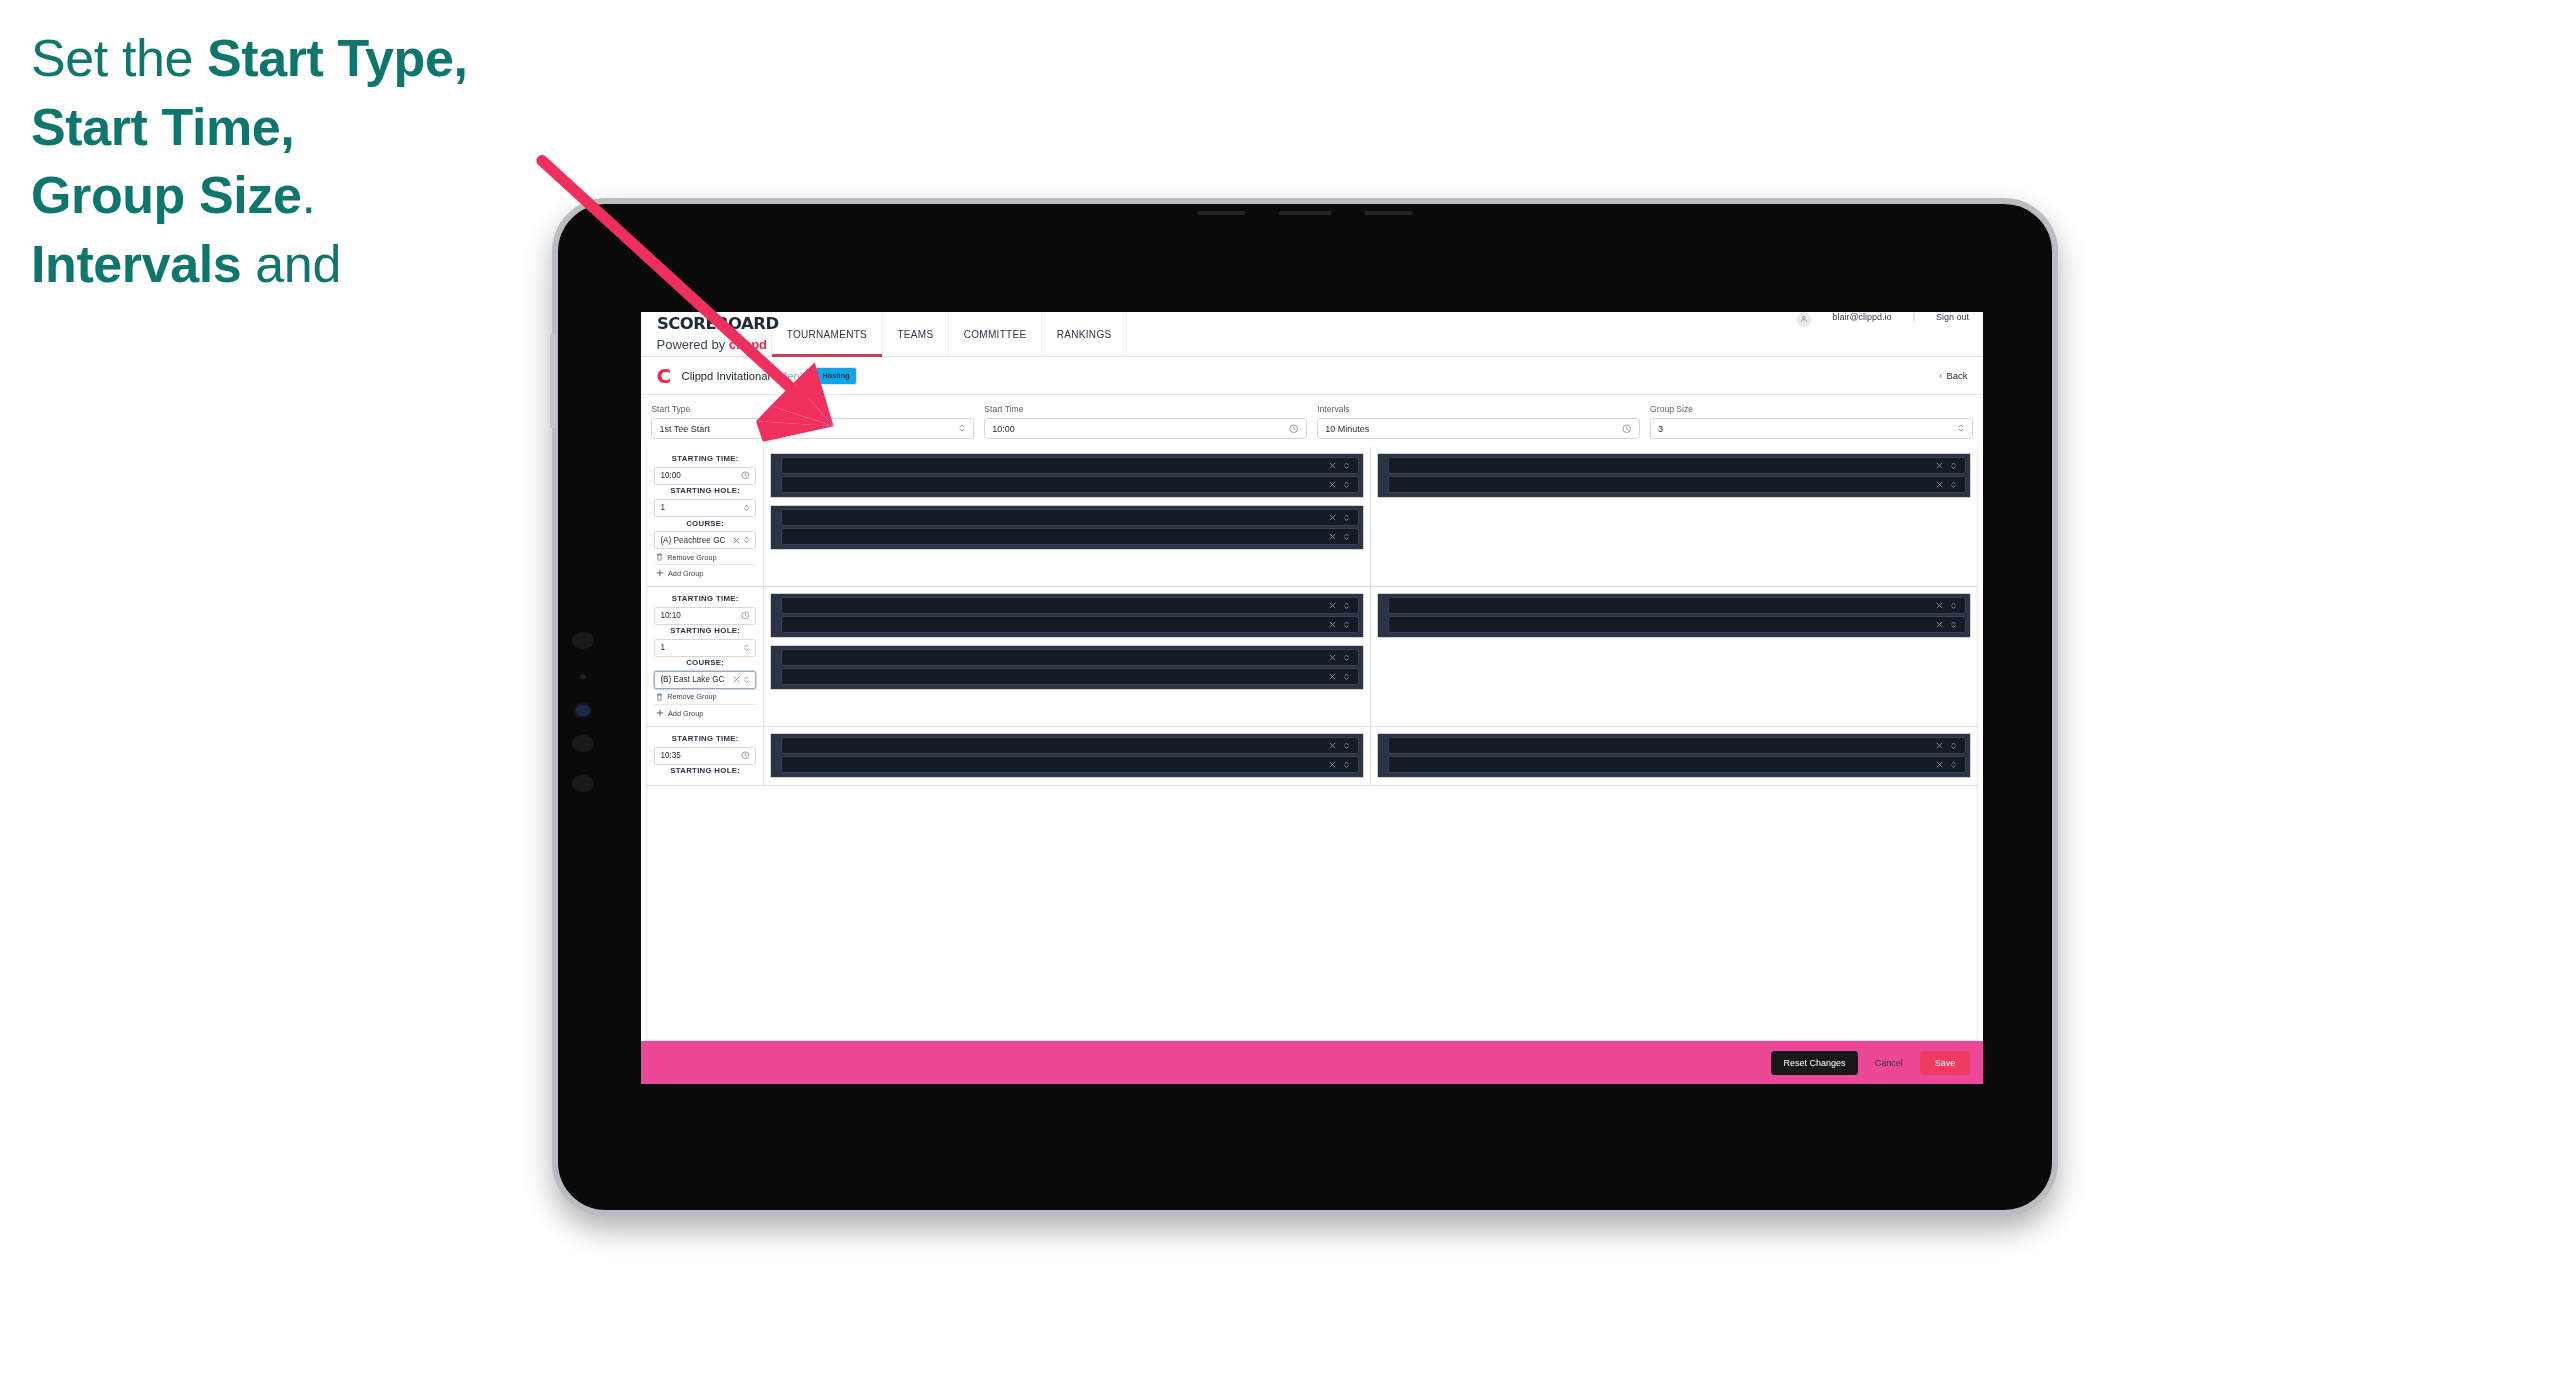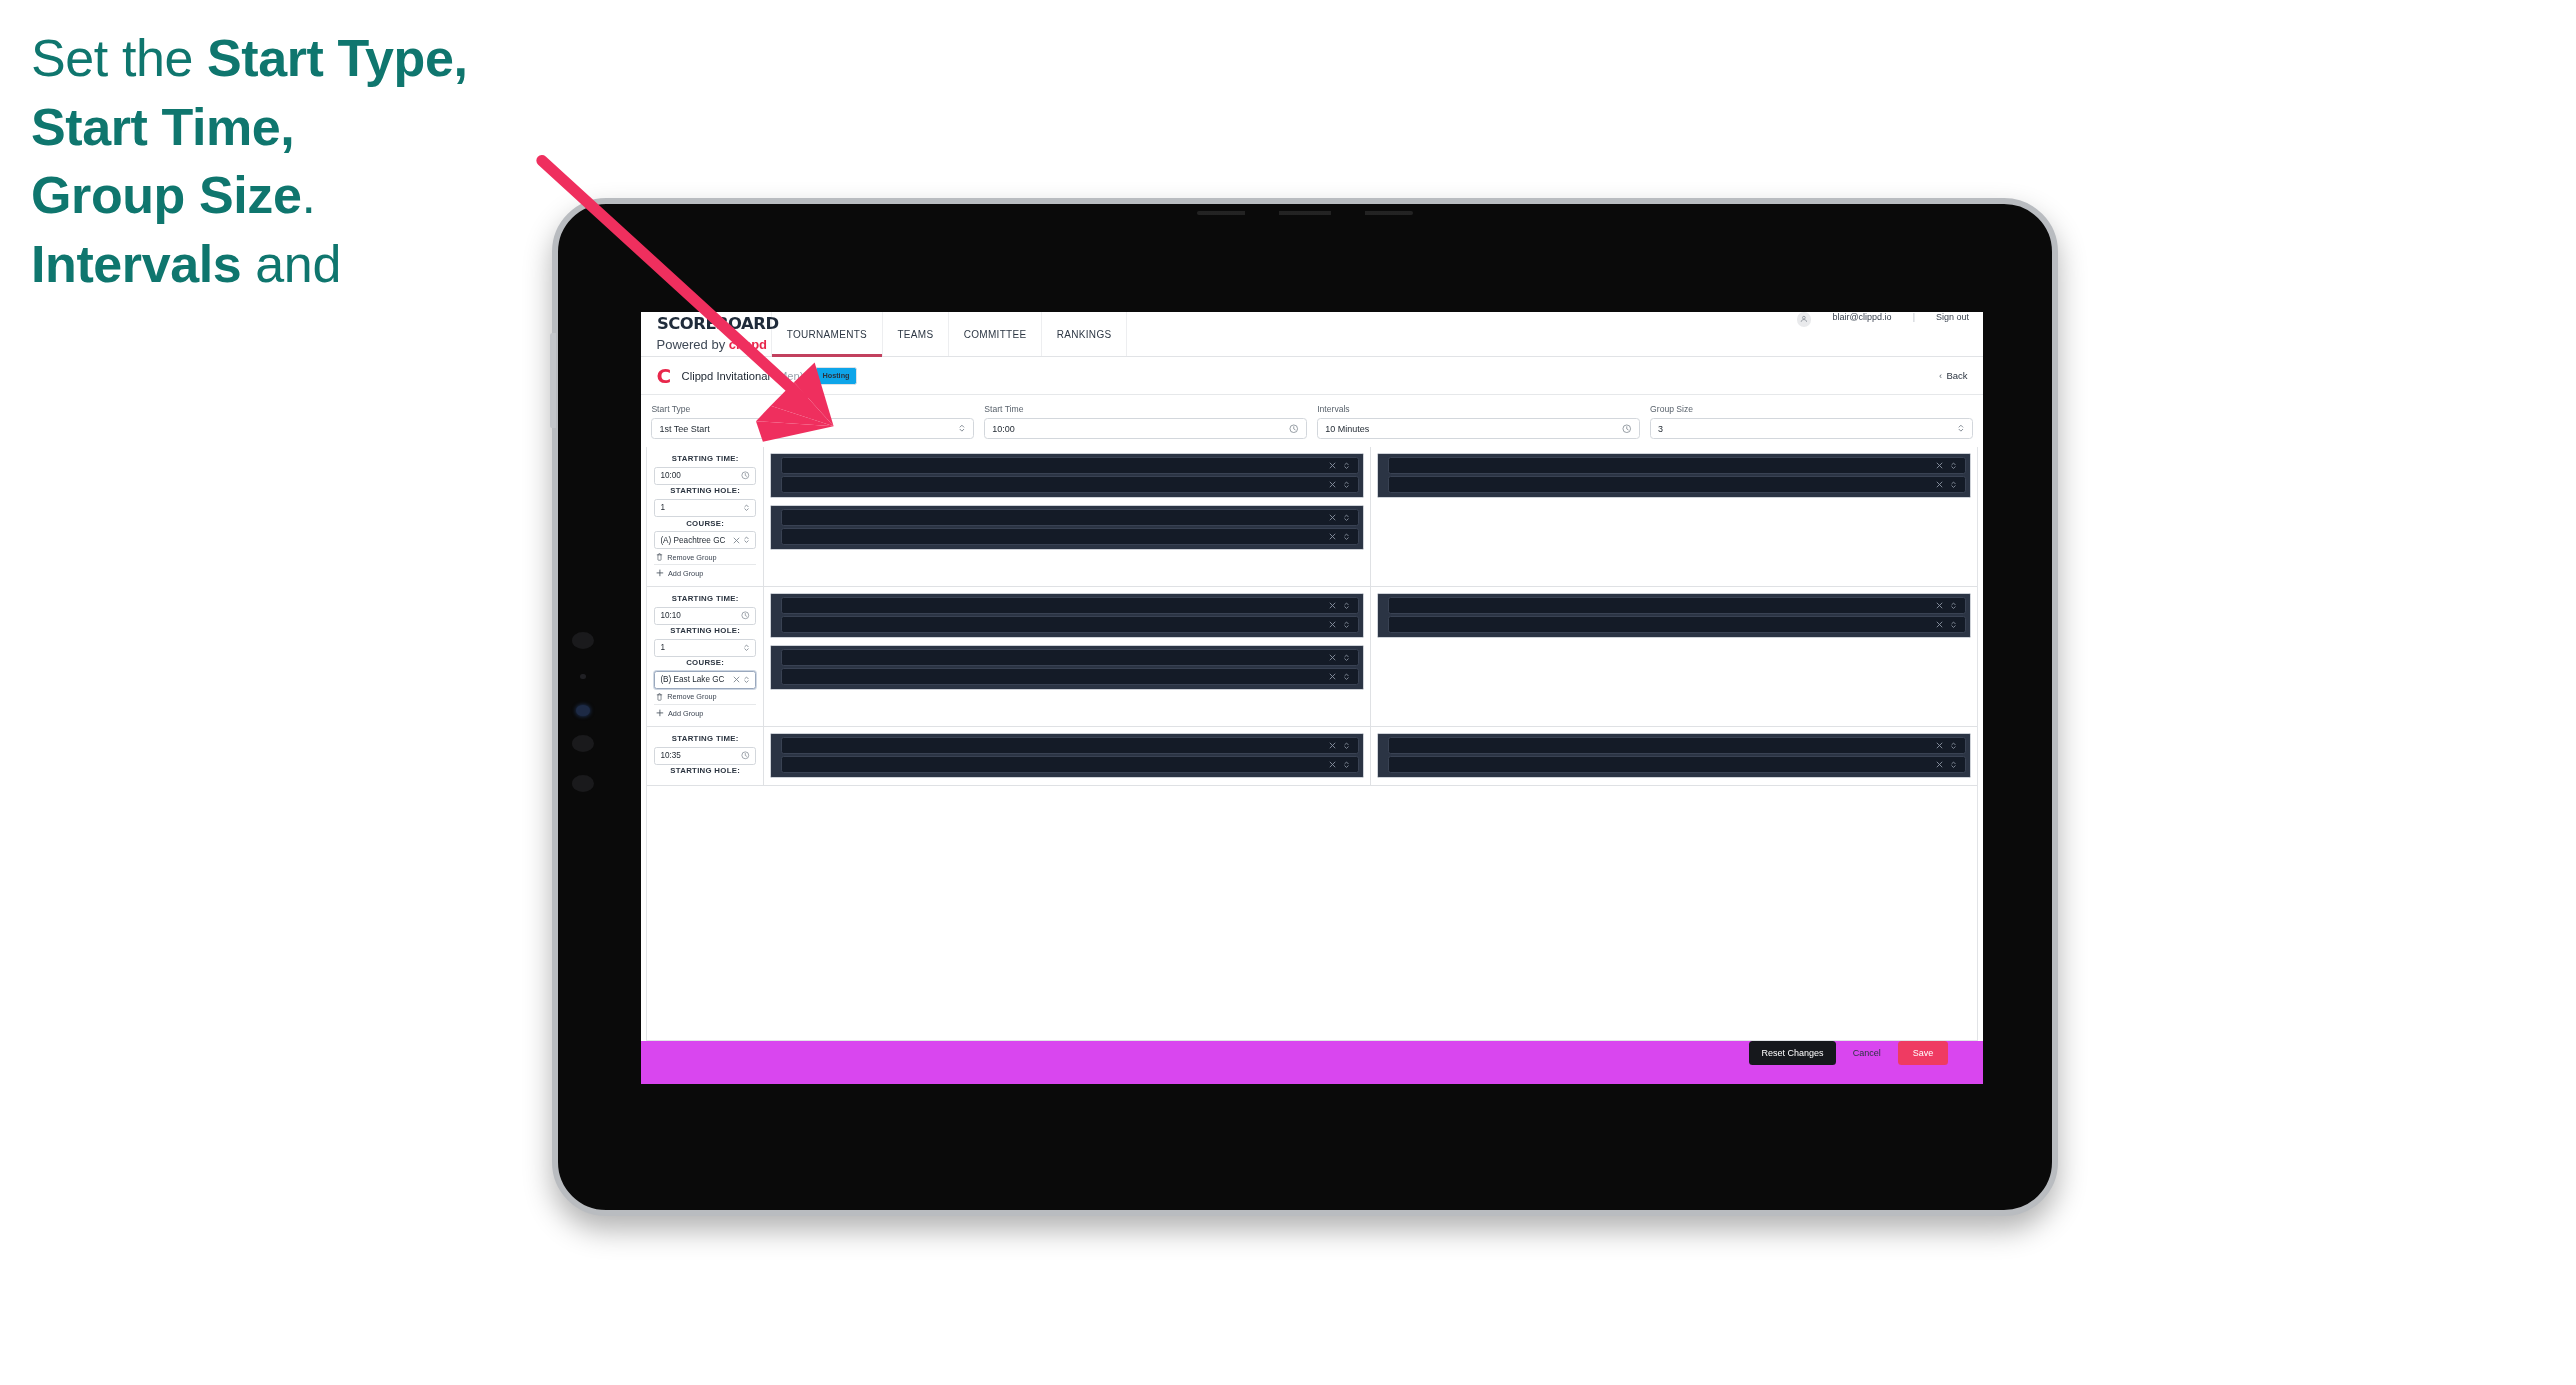--- a/index.html
+++ b/index.html
@@ -200,23 +200,23 @@
   }
   .prow {
     background: #141b27; border: 0.9px solid #394253; border-radius: 2.6px;
     height: 17.3px; display: flex; align-items: center; justify-content: flex-end;
     gap: 7px; padding: 0 7.8px; cursor: pointer;
   }
   .prow .ic { color: #8a93a1; }
 
   
   .footer {
-    height: 43px; flex: 0 0 43px; background: #d946ef;
-    display: flex; align-items: flex-start; justify-content: flex-end;
-    gap: 0; padding-right: 35px;
+    height: 43px; flex: 0 0 43px; background: #ec4899;
+    display: flex; align-items: center; justify-content: flex-end;
+    gap: 0; padding-right: 13px;
   }
   .btn { cursor: pointer; display: flex; align-items: center; justify-content: center; }
   .btn-reset {
     background: #16181c; color: #fff; font-size: 9px;
     border-radius: 3.5px; padding: 7px 12px;
   }
   .btn-cancel { color: #2b3440; font-size: 9px; padding: 7px 17.3px; }
   .btn-save {
     background: #ef3b62; color: #fff; font-size: 9px;
     border-radius: 3.5px; padding: 7px 14.7px;

